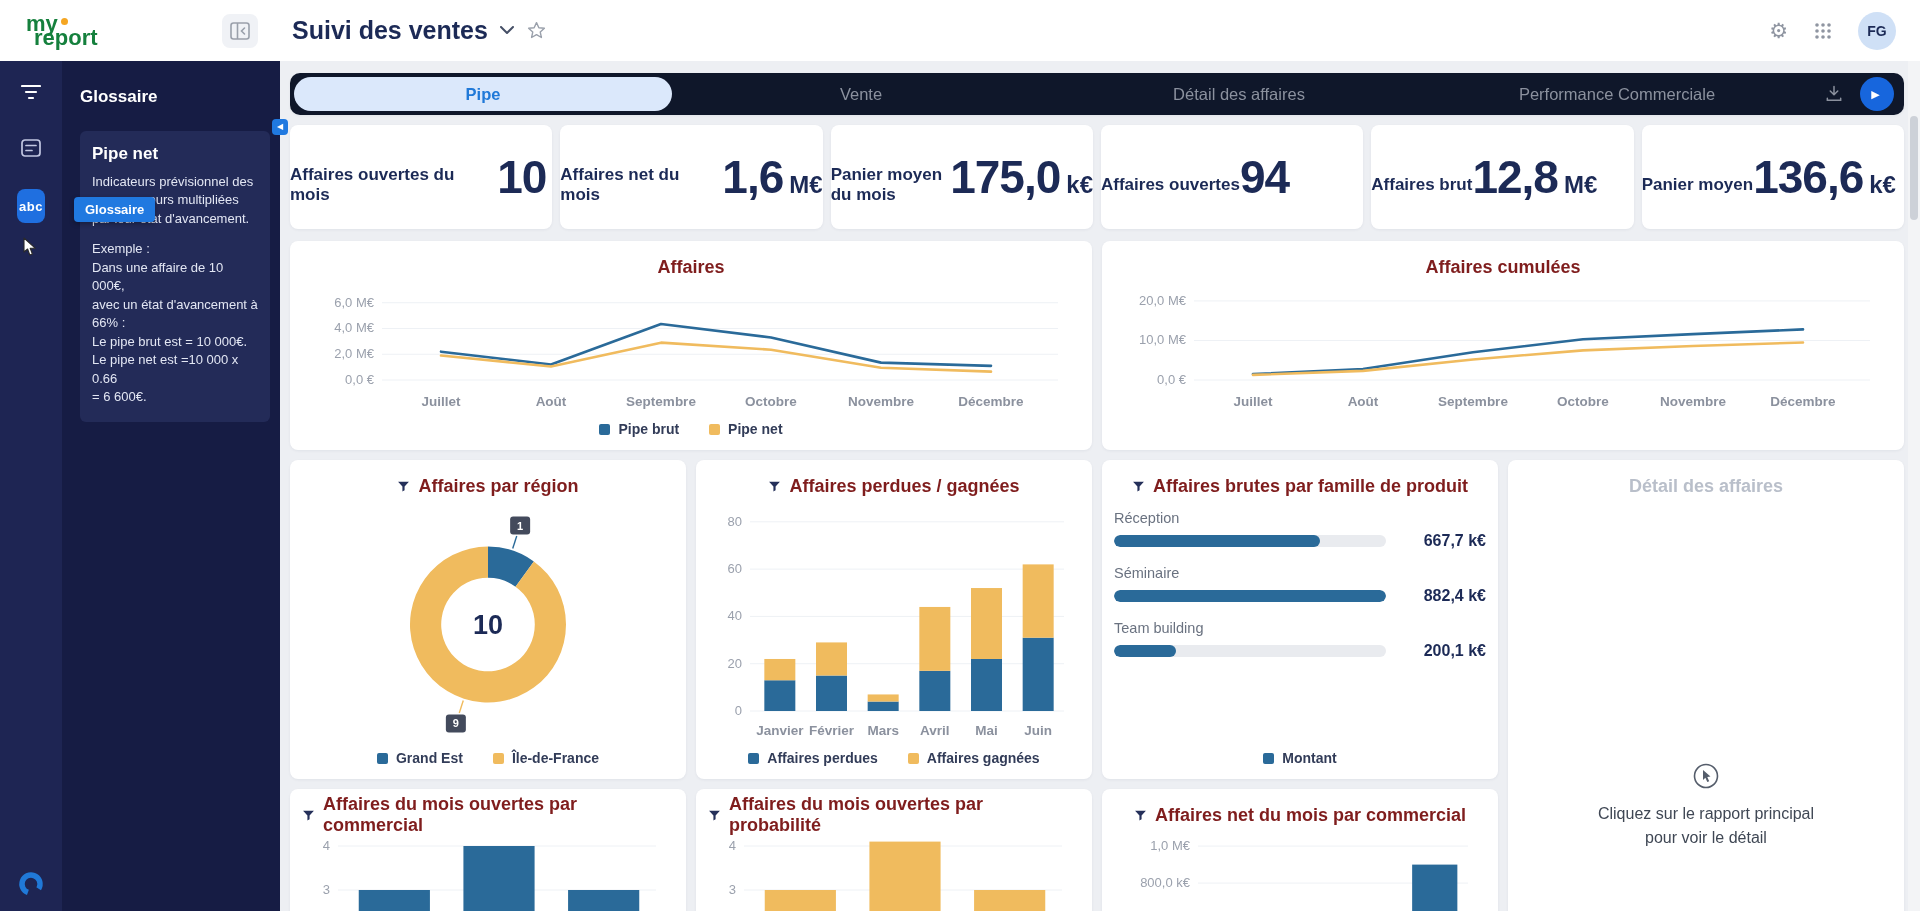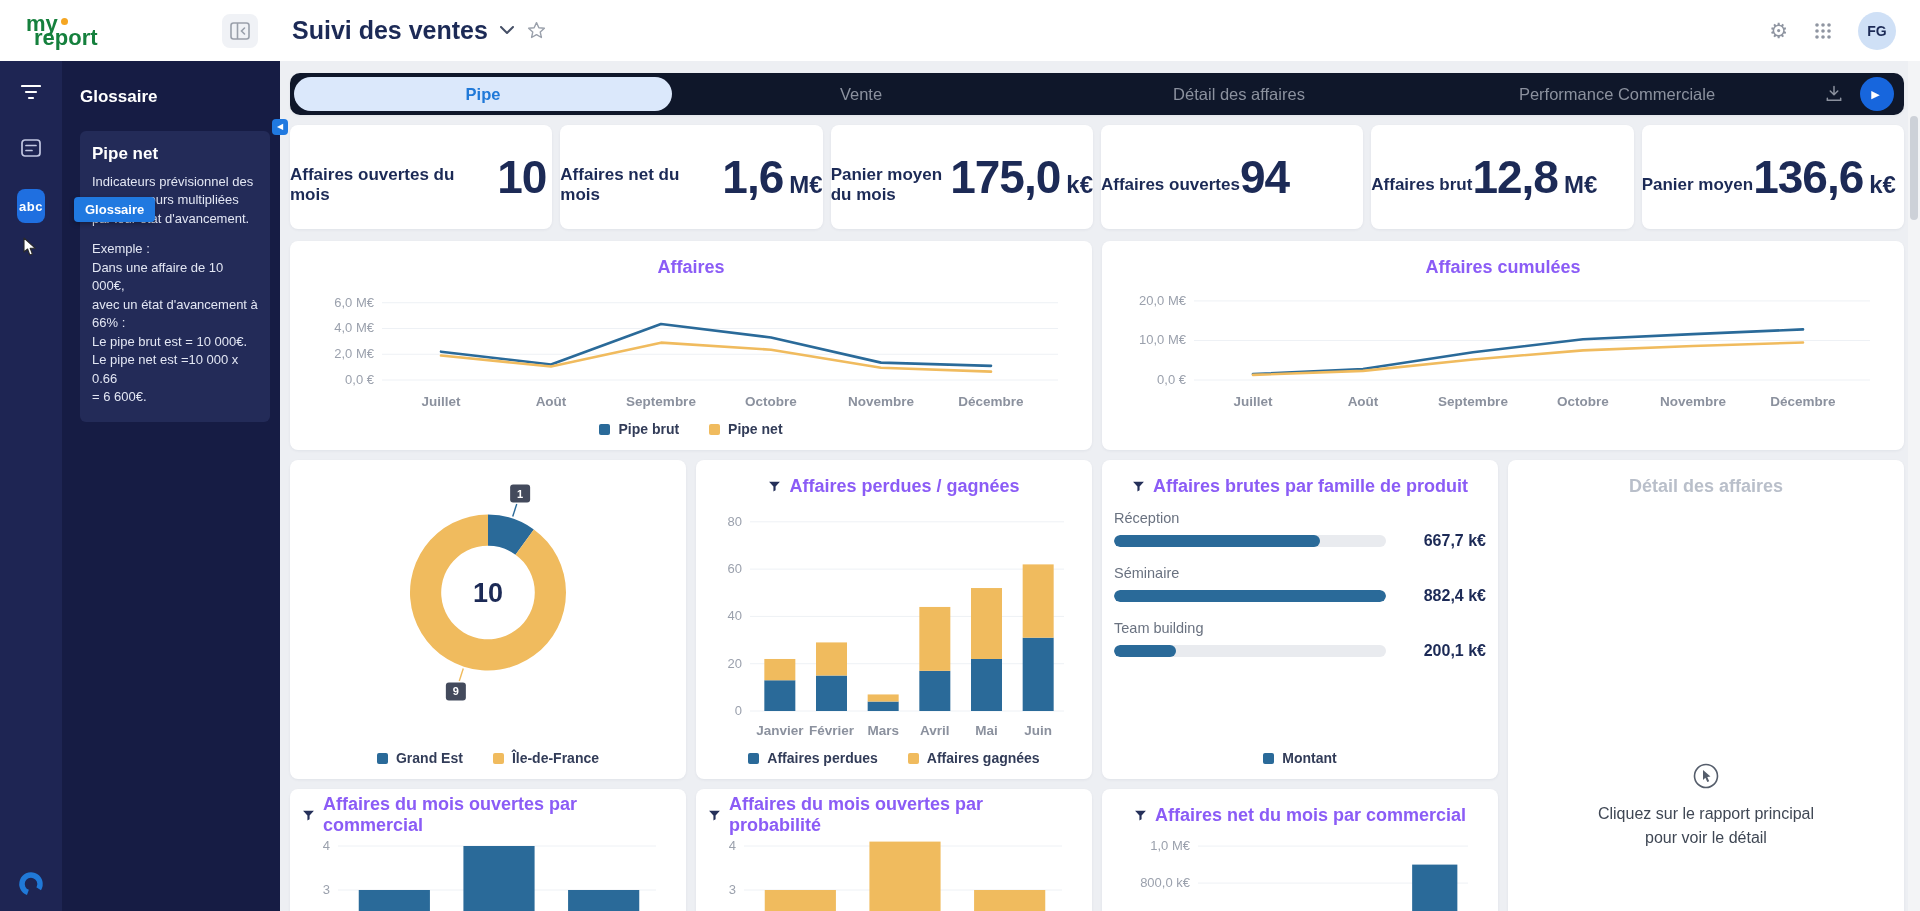--- a/index.html
+++ b/index.html
@@ -63,21 +63,21 @@
   .kpi-value{display:flex;align-items:baseline;margin-top:0px;color:#1c2a56;}
   .kpi-value .num{font-size:46px;font-weight:bold;letter-spacing:-1px;}
   .kpi-value .unit{font-size:24px;font-weight:bold;margin-left:6px;}
 
   .grid{display:grid;grid-template-columns:repeat(4,1fr);grid-template-rows:209px 319px 330px;gap:10px;margin-top:12px;}
   .panel{background:#fff;border-radius:8px;box-shadow:0 1px 3px rgba(20,30,60,.06);padding:8px 12px;
     display:flex;flex-direction:column;overflow:hidden;}
   .span2{grid-column:span 2;}
   .detail-panel{grid-column:4;grid-row:2 / span 2;}
   .panel-title{margin:4px 0 0;height:28px;display:flex;align-items:center;justify-content:center;gap:8px;
-    font-size:18px;font-weight:bold;color:#8b5cf6;flex:none;}
+    font-size:18px;font-weight:bold;color:#7f1d1d;flex:none;}
   .panel-title.muted{color:#b9bfca;}
   .chart{flex:1;min-height:0;}
   .chart.tall{flex:none;height:280px;}
   .legend{height:26px;flex:none;display:flex;align-items:center;justify-content:center;gap:30px;}
   .legend .li{display:flex;align-items:center;font-size:14px;font-weight:bold;color:#323c58;cursor:pointer;}
   .legend .sw{width:11px;height:11px;border-radius:2px;margin-right:8px;display:inline-block;}
 
   
   .hrows{flex:1;margin-top:10px;}
   .hrow{margin-bottom:15px;}
@@ -309,20 +309,28 @@
               <text x="469" y="125" text-anchor="middle" fill="#8b919e" font-size="13.5" font-weight="700">Octobre</text>
               <text x="579" y="125" text-anchor="middle" fill="#8b919e" font-size="13.5" font-weight="700">Novembre</text>
               <text x="689" y="125" text-anchor="middle" fill="#8b919e" font-size="13.5" font-weight="700">Décembre</text>
               <polyline points="139,93.06976744186046 249,87.93023255813954 359,71.32558139534883 469,58.27906976744186 579,53.13953488372093 689,48.395348837209305" fill="none" stroke="#2a6a99" stroke-width="2.6" stroke-linejoin="round" stroke-linecap="round"></polyline>
               <polyline points="139,93.86046511627907 249,89.90697674418604 359,78.44186046511628 469,69.34883720930233 579,65 689,61.44186046511628" fill="none" stroke="#f0bb5e" stroke-width="2.6" stroke-linejoin="round" stroke-linecap="round"></polyline>
             </svg>
           </div>
       </section>
 
       <section class="panel">
+        <h3 class="panel-title">
+          <span style="display:flex;">
+              <svg width="13" height="13" viewBox="0 0 24 24">
+                <path d="M2 3h20l-8 9v7l-4 2v-9z" fill="#25305a"></path>
+              </svg>
+            </span>
+          <span>Affaires par région</span>
+        </h3>
         <div class="chart">
             <svg width="372" height="245">
               <path d="M 186 46.5 A 78 78 0 0 1 231.84724967881291 61.3966744387541 L 213.50834980728774 86.63800466325246 A 46.8 46.8 0 0 0 186 77.7 Z" fill="#2a6a99"></path>
               <line x1="210.72135954999578" y1="48.41547869638772" x2="214.7385804768701" y2="36.051743984550725" stroke="#2a6a99" stroke-width="1.4"></line>
               <rect x="208.13776741499453" y="16.590122305304035" width="20" height="18" rx="3" fill="#434a5c"></rect>
               <text x="218.13776741499453" y="29.590122305304035" text-anchor="middle" fill="#fff" font-size="11" font-weight="700">1</text>
               <path d="M 231.84724967881291 61.3966744387541 A 78 78 0 1 1 185.99999999999997 46.5 L 186 77.7 A 46.8 46.8 0 1 0 213.50834980728774 86.63800466325246 Z" fill="#f0bb5e"></path>
               <line x1="161.27864045000422" y1="200.5845213036123" x2="157.2614195231299" y2="212.9482560154493" stroke="#f0bb5e" stroke-width="1.4"></line>
               <rect x="143.86223258500547" y="214.40987769469598" width="20" height="18" rx="3" fill="#434a5c"></rect>
               <text x="153.86223258500547" y="227.40987769469598" text-anchor="middle" fill="#fff" font-size="11" font-weight="700">9</text>

